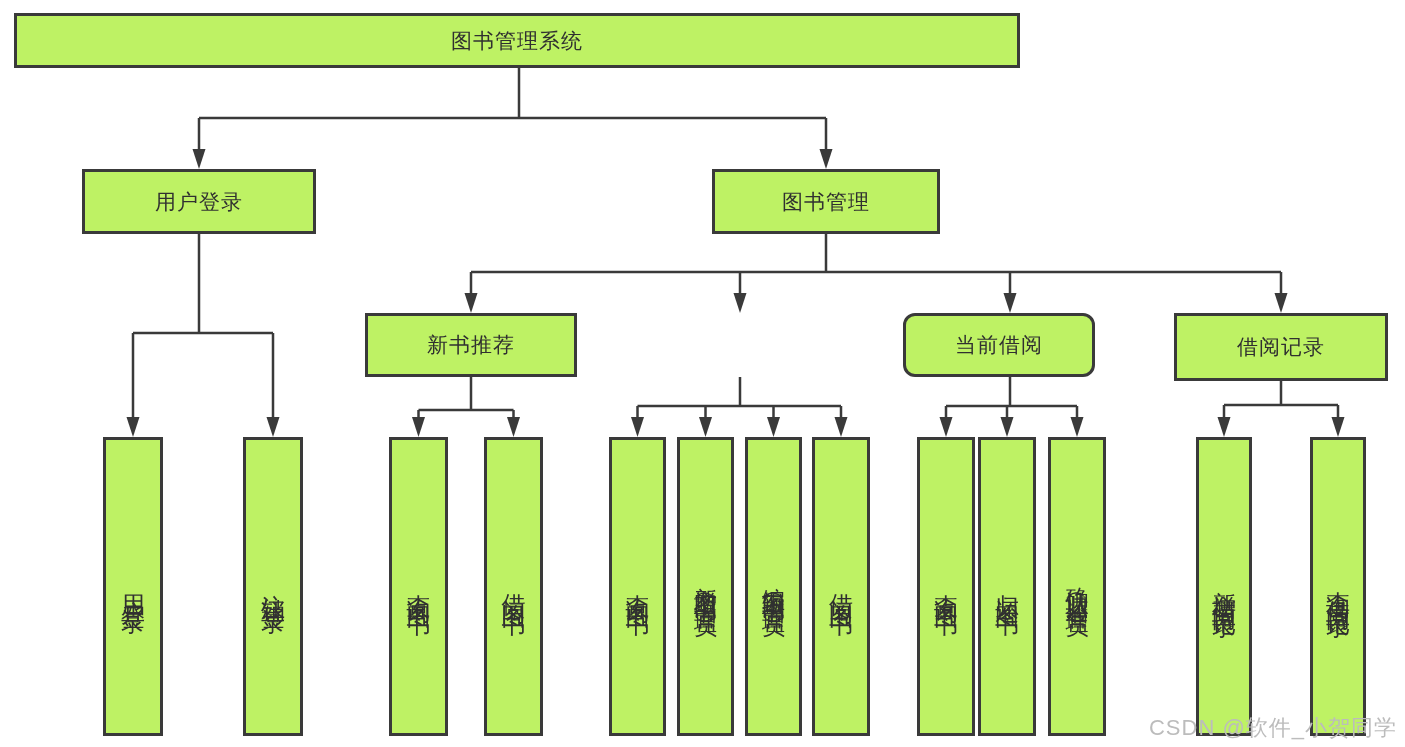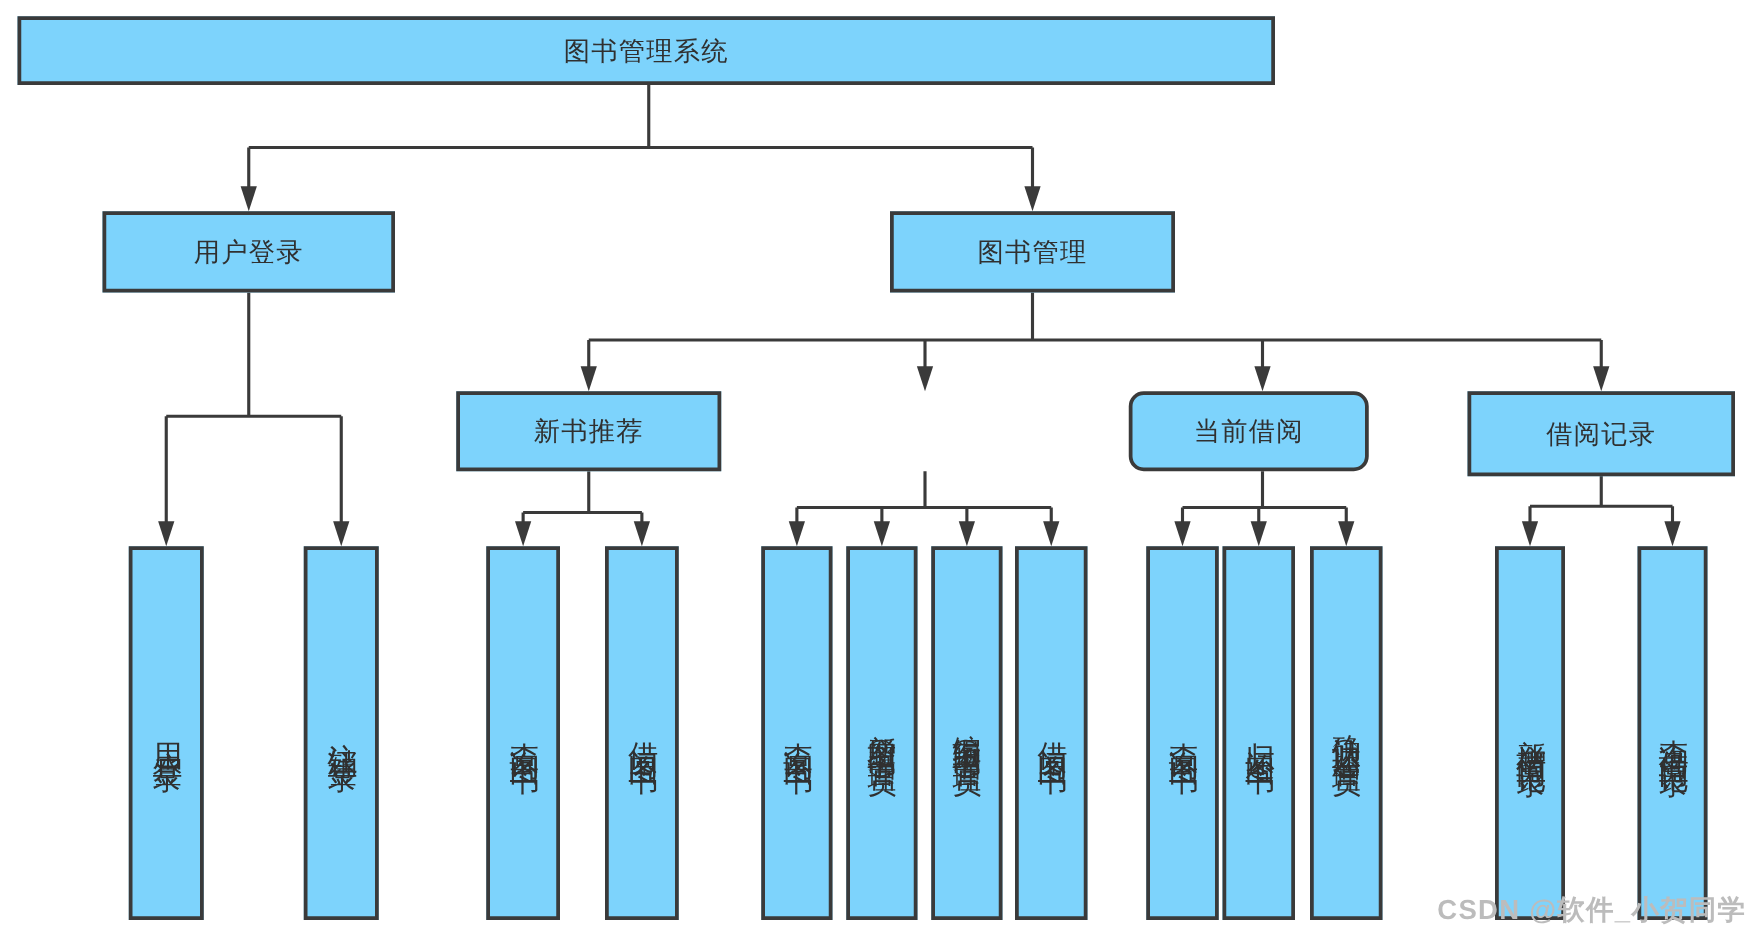--- a/index.html
+++ b/index.html
@@ -12,21 +12,21 @@
     overflow: hidden;
   }
   #connectors {
     position: absolute;
     left: 0; top: 0;
     width: 1405px; height: 747px;
   }
   .box {
     position: absolute;
     box-sizing: border-box;
-    background: #7dd3fc;
+    background: #bef264;
     border: 3px solid #3a3a3a;
     display: flex;
     align-items: center;
     justify-content: center;
     color: #303030;
     text-align: center;
   }
   .h-label { font-size: 21px; letter-spacing: 1px; white-space: nowrap; }
   .v-label {
     writing-mode: vertical-rl;
@@ -38,21 +38,20 @@
   }
   #watermark {
     position: absolute;
     right: 8px;
     bottom: 4px;
     font-size: 22px;
     color: #bcbcbc;
     letter-spacing: 1px;
     z-index: 5;
     white-space: nowrap;
-    font-weight: bold;
   }
 </style>
 </head>
 <body>
 
 <div id="stage">
 
   <svg id="connectors" viewBox="0 0 1405 747" xmlns="http://www.w3.org/2000/svg" aria-hidden="true">
     <g stroke="#3a3a3a" stroke-width="2.5" fill="none">
 

